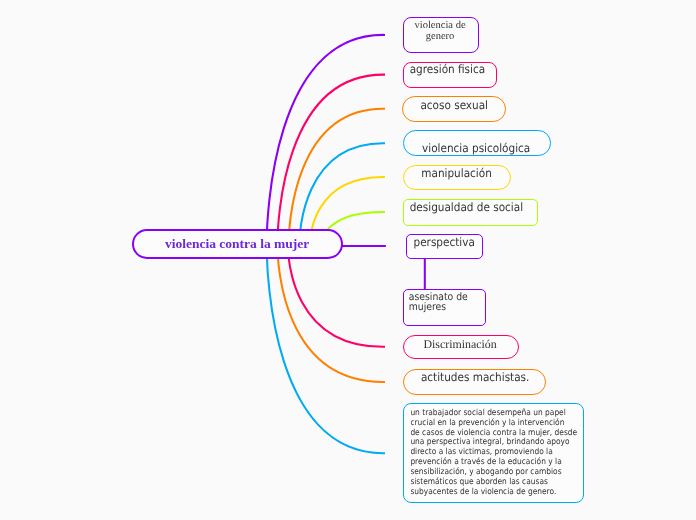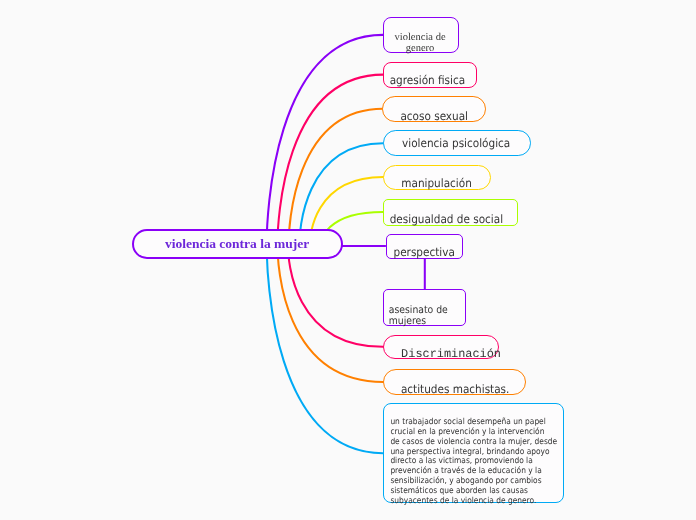--- a/index.html
+++ b/index.html
@@ -1,26 +1,26 @@
 <!DOCTYPE html>
 <html><head>
 <meta charset="utf-8">
 <style>
   html,body{margin:0;padding:0;}
   body{width:696px;height:520px;background:#fafafa;overflow:hidden;-webkit-font-smoothing:antialiased;}
   #canvas{position:relative;width:696px;height:520px;-webkit-font-smoothing:antialiased;}
   svg#links{position:absolute;left:0;top:0;}
   .node{position:absolute;box-sizing:border-box;background:#fdfcfd;
-        display:flex;align-items:flex-end;color:#333333;
-        -webkit-font-smoothing:antialiased;text-rendering:geometricPrecision;}
+        display:flex;align-items:flex-start;color:#333333;
+        -webkit-font-smoothing:antialiased;text-rendering:geometricPrecision;margin-left:20px;}
   .node .lbl{display:block;white-space:pre;width:100%;opacity:0.999;position:relative;}
   .al-c .lbl{text-align:center;}
   .f-ser .lbl{font-family:"Liberation Serif",serif;}
   .f-geo .lbl{font-family:"DejaVu Sans",sans-serif;font-stretch:condensed;}
-  .f-san .lbl{font-family:Liberation Mono, monospace;}
+  .f-san .lbl{font-family:Liberation Serif, serif;}
   #root-node{position:absolute;box-sizing:border-box;background:#fdfcfd;
      display:flex;align-items:center;justify-content:center;
      left:131.5px;top:228.7px;width:211.2px;height:29.9px;
      border:2.6px solid;border-radius:15px;}
   #root-node .lbl{-webkit-font-smoothing:antialiased;font-family:"Liberation Serif",serif;font-weight:bold;font-size:13.5px;
      white-space:nowrap;opacity:0.999;}
 </style>
 </head>
 <body style="background: rgb(250, 250, 250);">
 

